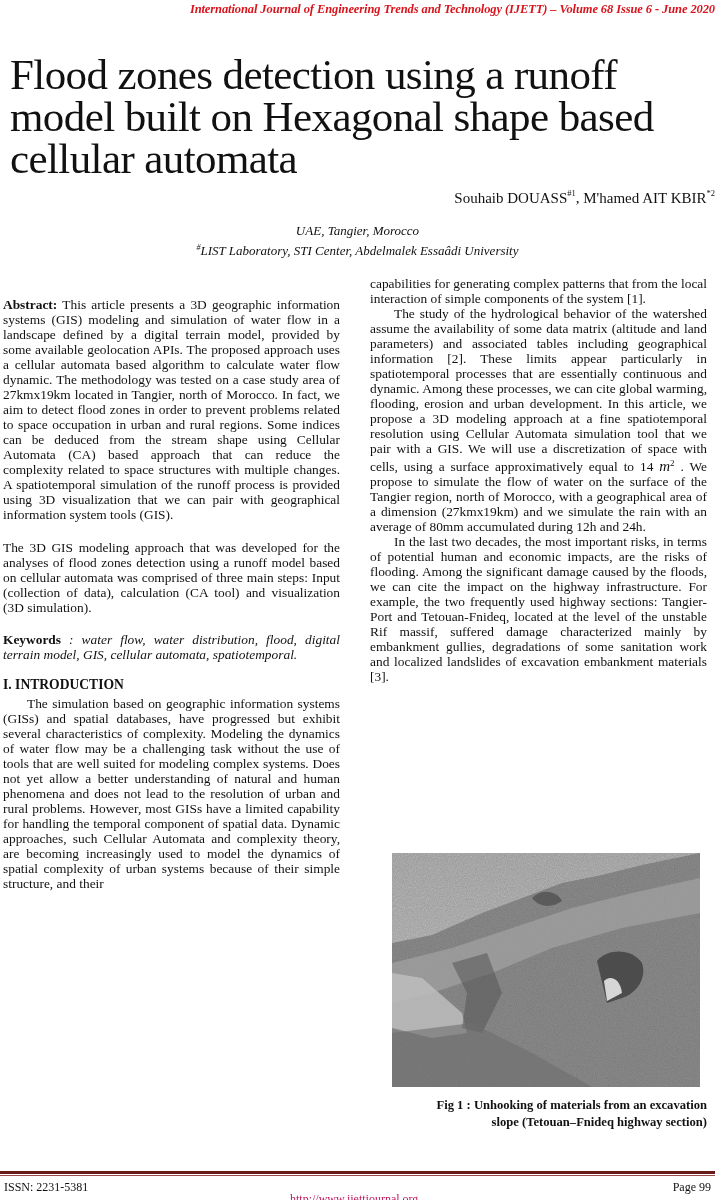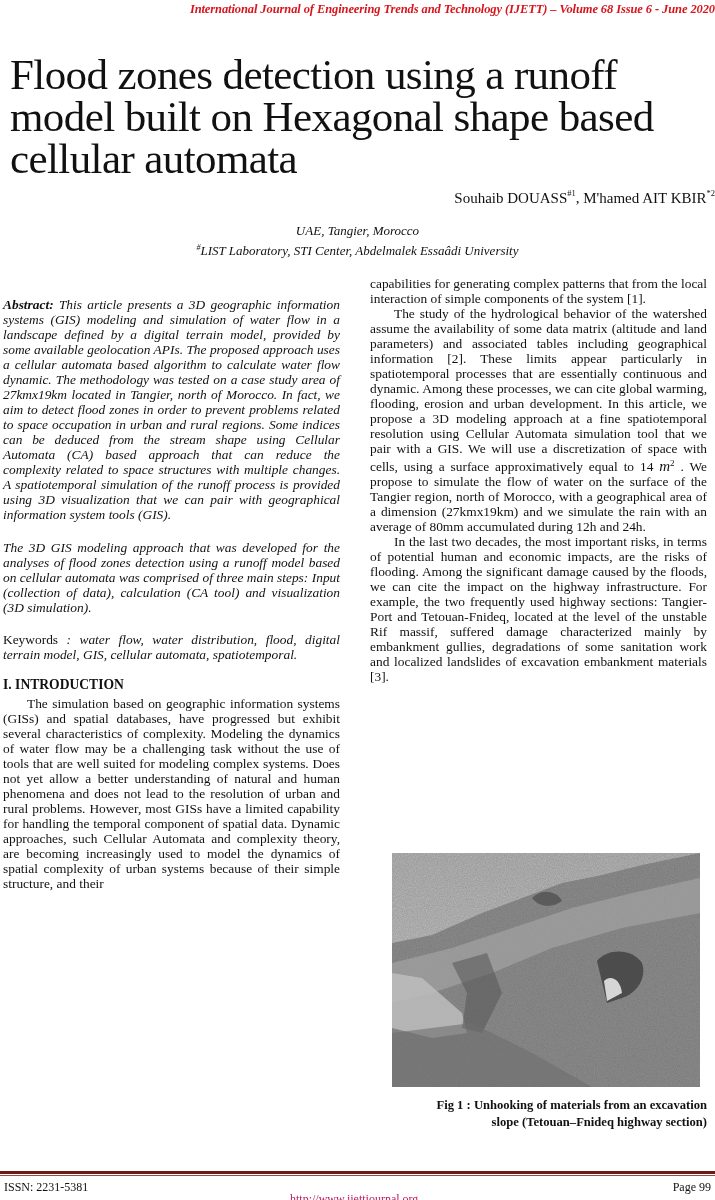--- a/index.html
+++ b/index.html
@@ -25,25 +25,25 @@
   .affil {
     position: absolute; top: 222px; left: 0; width: 715px; text-align: center;
     font-size: 13px; font-style: italic; line-height: 17px;
   }
   .affil sup { font-size: 8px; vertical-align: 5px; }
 
   .col { position: absolute; font-size: 13.4px; line-height: 15px; text-align: justify; }
   .col-left { left: 3px; top: 297px; width: 337px; }
   .col-right { left: 370px; top: 276px; width: 337px; }
   .col p { margin: 0; }
-  .abstract { font-style: italic; }
+  .abstract { }
   .abstract .lbl { font-weight: bold; }
   .gap1 { height: 18px; }
   .gap2 { height: 17px; }
-  .kw .lbl { font-weight: normal; font-style: normal; }
+  .kw .lbl { font-weight: bold; font-style: normal; }
   .kw { font-style: italic; }
   .sec-head { text-align: left; font-weight: bold; margin: 15px 0 4px 0 !important; font-size: 13.6px; }
   .indent { text-indent: 24px; }
   .m2 sup { font-size: 9px; }
   .m2 i { font-size: 15px; }
 
   .figure {
     position: absolute; left: 392px; top: 853px; width: 308px; height: 234px;
     overflow: hidden; background: #9a9a9a;
   }

